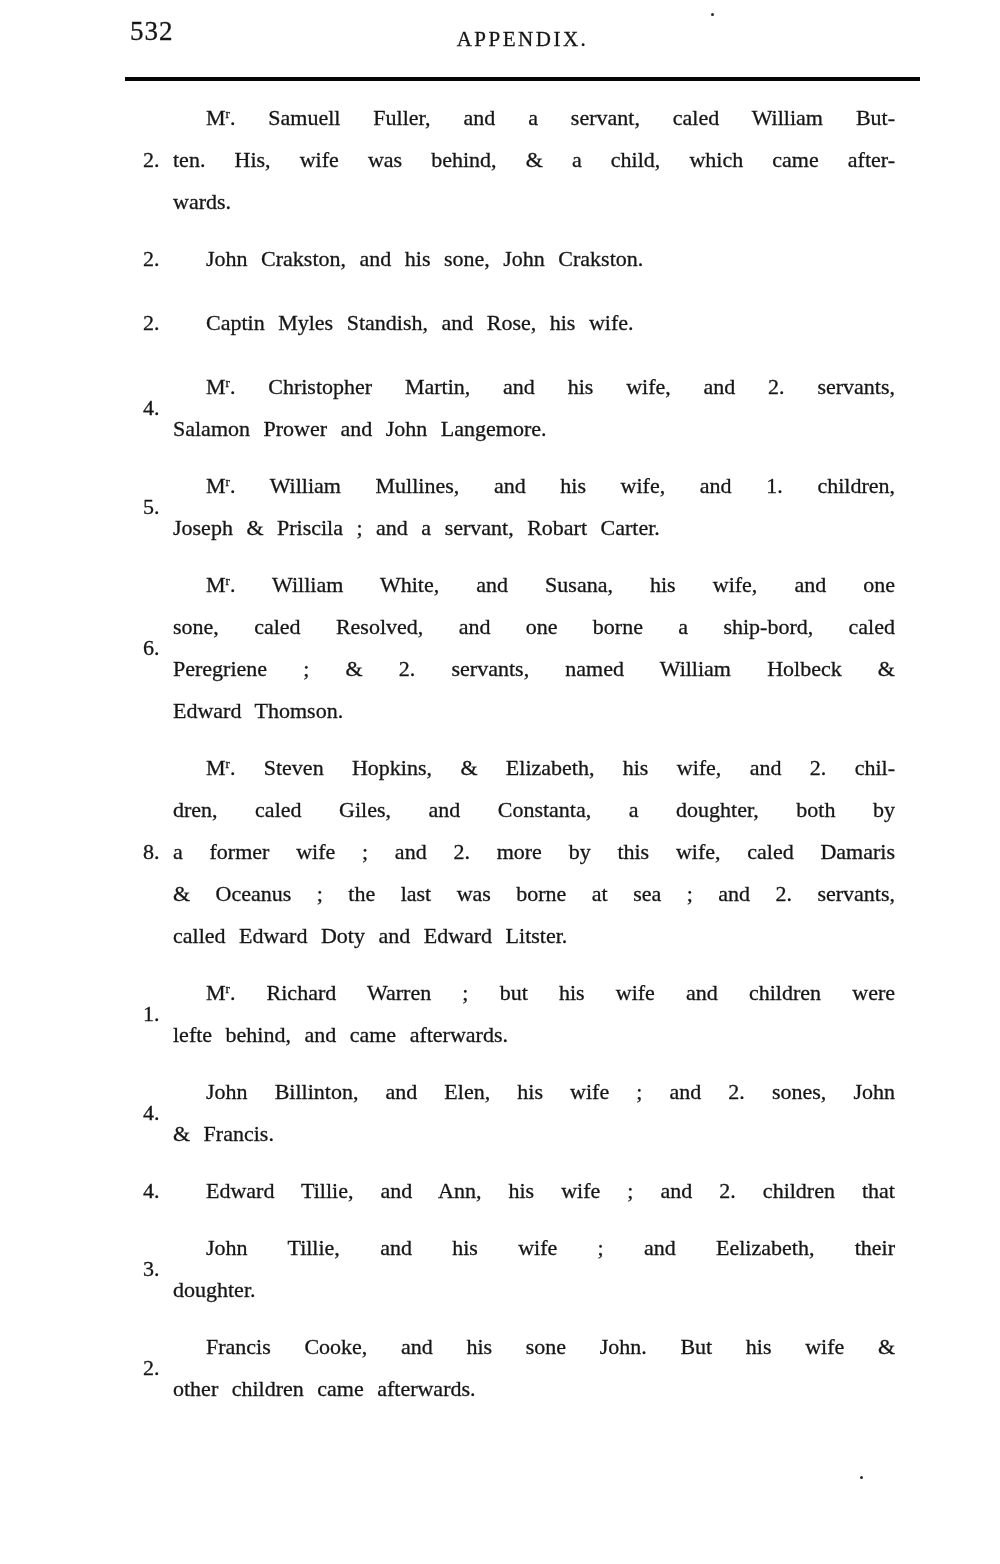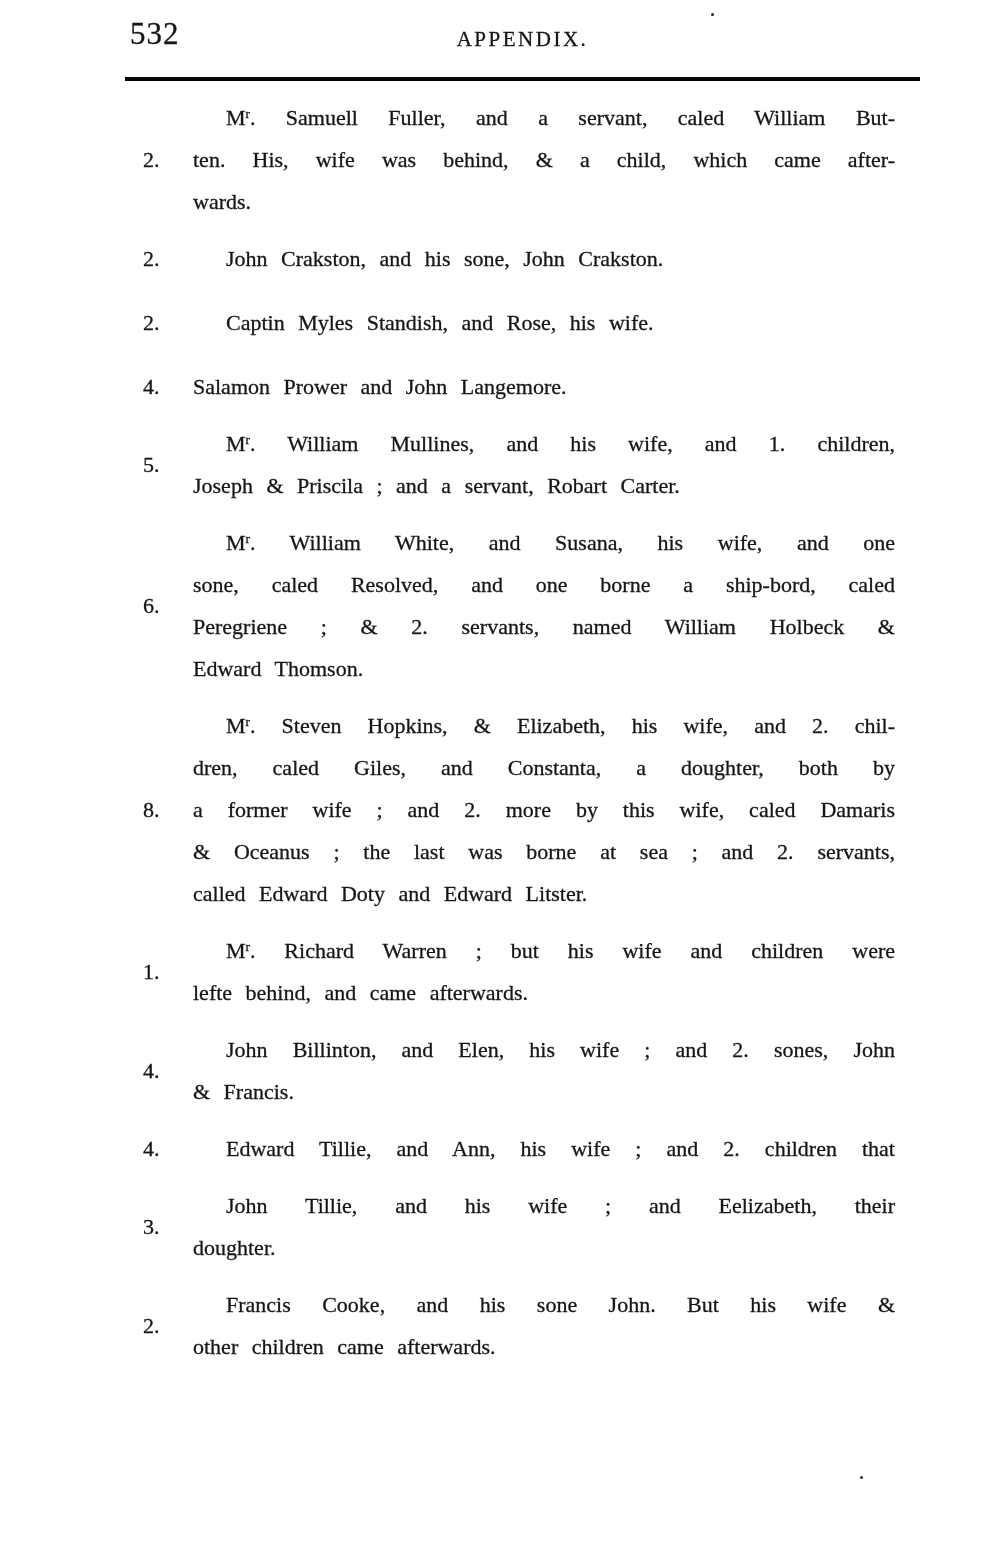--- a/index.html
+++ b/index.html
@@ -13,21 +13,21 @@
     height:1564px;
     background:var(--paper);
     color:var(--ink);
     font-family:"Liberation Serif","DejaVu Serif",serif;
     overflow:hidden;
     -webkit-text-stroke:0.3px;
   }
   .page-number{
     position:absolute;
     left:130px; top:16px;
-    font-size:31px;
+    font-size:27px;
     letter-spacing:1px;
   }
   .running-title{
     position:absolute;
     left:125px; top:27px;
     width:795px;
     text-align:center;
     font-size:21px;
     letter-spacing:2.5px;
   }
@@ -52,21 +52,21 @@
   }
   .entry.glg{margin-bottom:22px;}
   .num{
     flex:0 0 43px;
     box-sizing:border-box;
     padding-left:13px;
     word-spacing:normal;
     line-height:normal;
   }
   .body{flex:1;}
-  .ln{height:42px;margin-left:20px;}
+  .ln{height:42px;}
   .ln.just{text-align:justify;text-align-last:justify;}
   .ln.ind{text-indent:33px;}
   sup.sr{
     font-size:13px;
     vertical-align:7px;
     letter-spacing:0;
     line-height:0;
   }
   .ink-speck{
     position:absolute;
@@ -110,20 +110,21 @@
     <div class="entry glg">
       <div class="num">2.</div>
       <div class="body">
         <div class="ln ind">Captin Myles Standish, and Rose, his wife.</div>
       </div>
     </div>
 
     <div class="entry">
       <div class="num">4.</div>
       <div class="body">
+        <div class="ln just ind"><span>M</span><sup class="sr">r</sup><span>. Christopher Martin, and his wife, and 2. servants,</span></div>
         <div class="ln">Salamon Prower and John Langemore.</div>
       </div>
     </div>
 
     <div class="entry">
       <div class="num">5.</div>
       <div class="body">
         <div class="ln just ind"><span>M</span><sup class="sr">r</sup><span>. William Mullines, and his wife, and 1. children,</span></div>
         <div class="ln">Joseph &amp; Priscila ; and a servant, Robart Carter.</div>
       </div>

